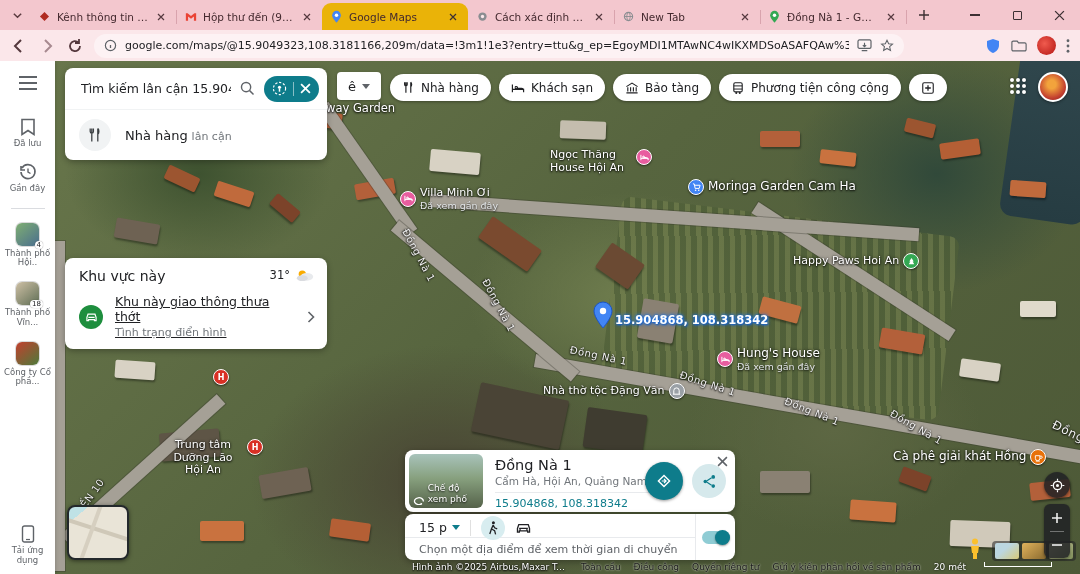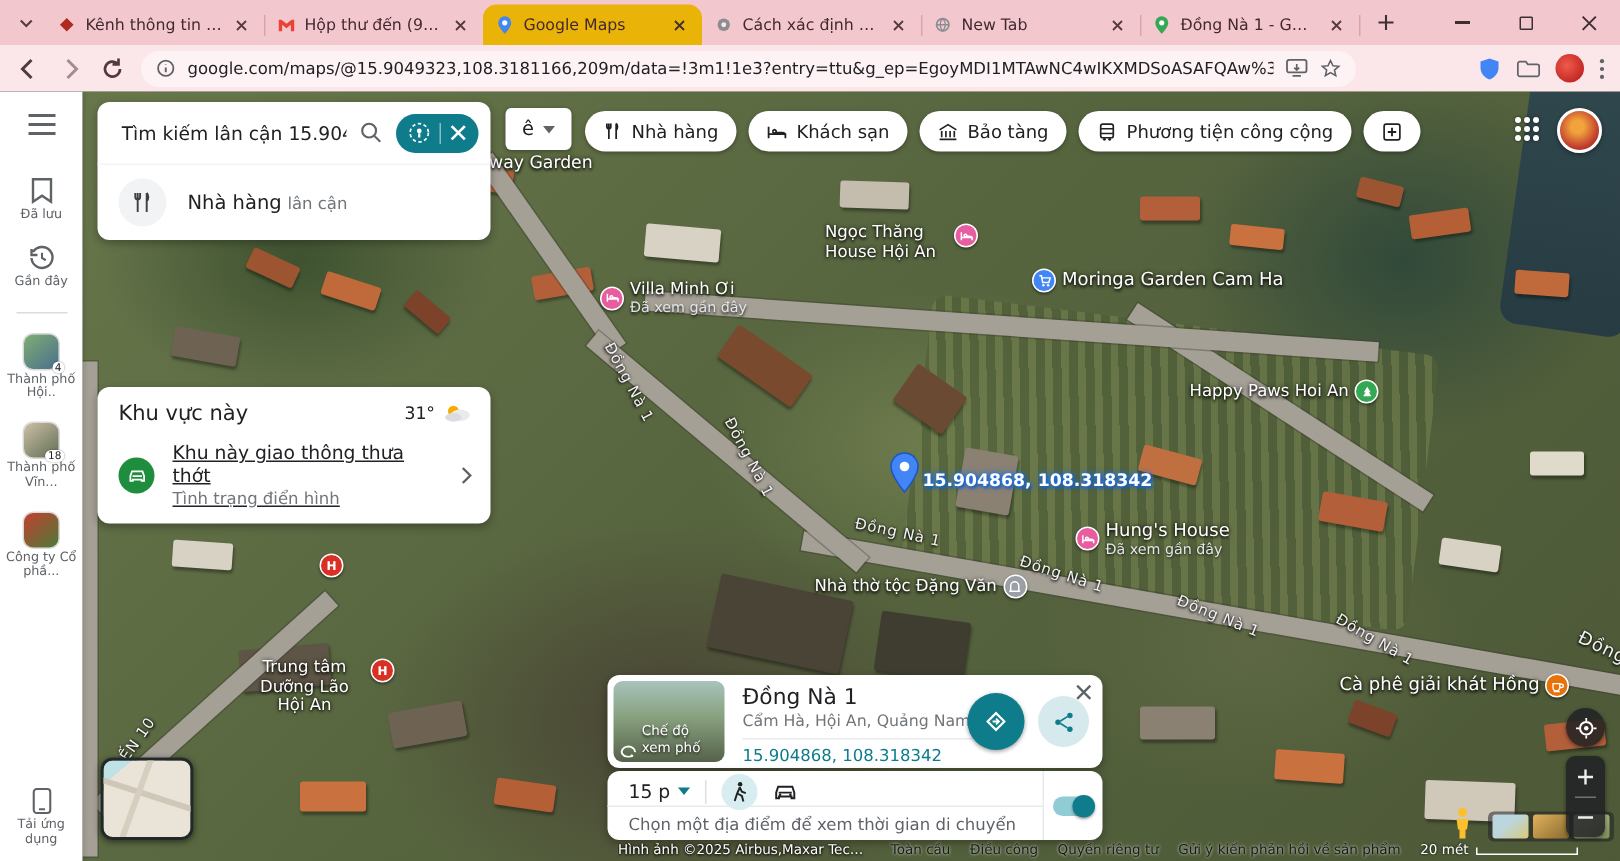--- a/index.html
+++ b/index.html
@@ -162,21 +162,21 @@
 
   .pegstrip{position:absolute;left:992px;top:541px;z-index:9;background:rgba(32,33,36,.55);border-radius:4px;
     display:flex;gap:3px;padding:2px 3px;}
   .phthumb{width:24px;height:16px;border-radius:2px;}
   .pegman{position:absolute;left:968px;top:538px;z-index:9;}
 
   .footbar{position:absolute;left:412px;right:28px;bottom:2px;z-index:11;display:flex;align-items:center;
     gap:13px;font-size:9px;white-space:nowrap;}
   .attr{color:#fff;text-shadow:0 0 2px #000,0 1px 2px #000;overflow:hidden;text-overflow:ellipsis;}
   .flink{color:#1a1a1a;text-shadow:0 0 2px rgba(255,255,255,.9);}
-  .scalewrap{display:flex;align-items:center;gap:5px;margin-left:auto;color:#fff;text-shadow:0 0 2px #000;}
+  .scalewrap{display:flex;align-items:flex-start;gap:18px;margin-left:auto;color:#fff;text-shadow:0 0 2px #000;}
   .scalebar{width:68px;height:5px;border:1px solid #fff;border-top:none;}
 </style>
 </head>
 <body>
 
 <div class="stage">
 
   <div class="tabstrip">
     <div class="tab-search">
       <svg width="11" height="11" viewBox="0 0 12 12">

